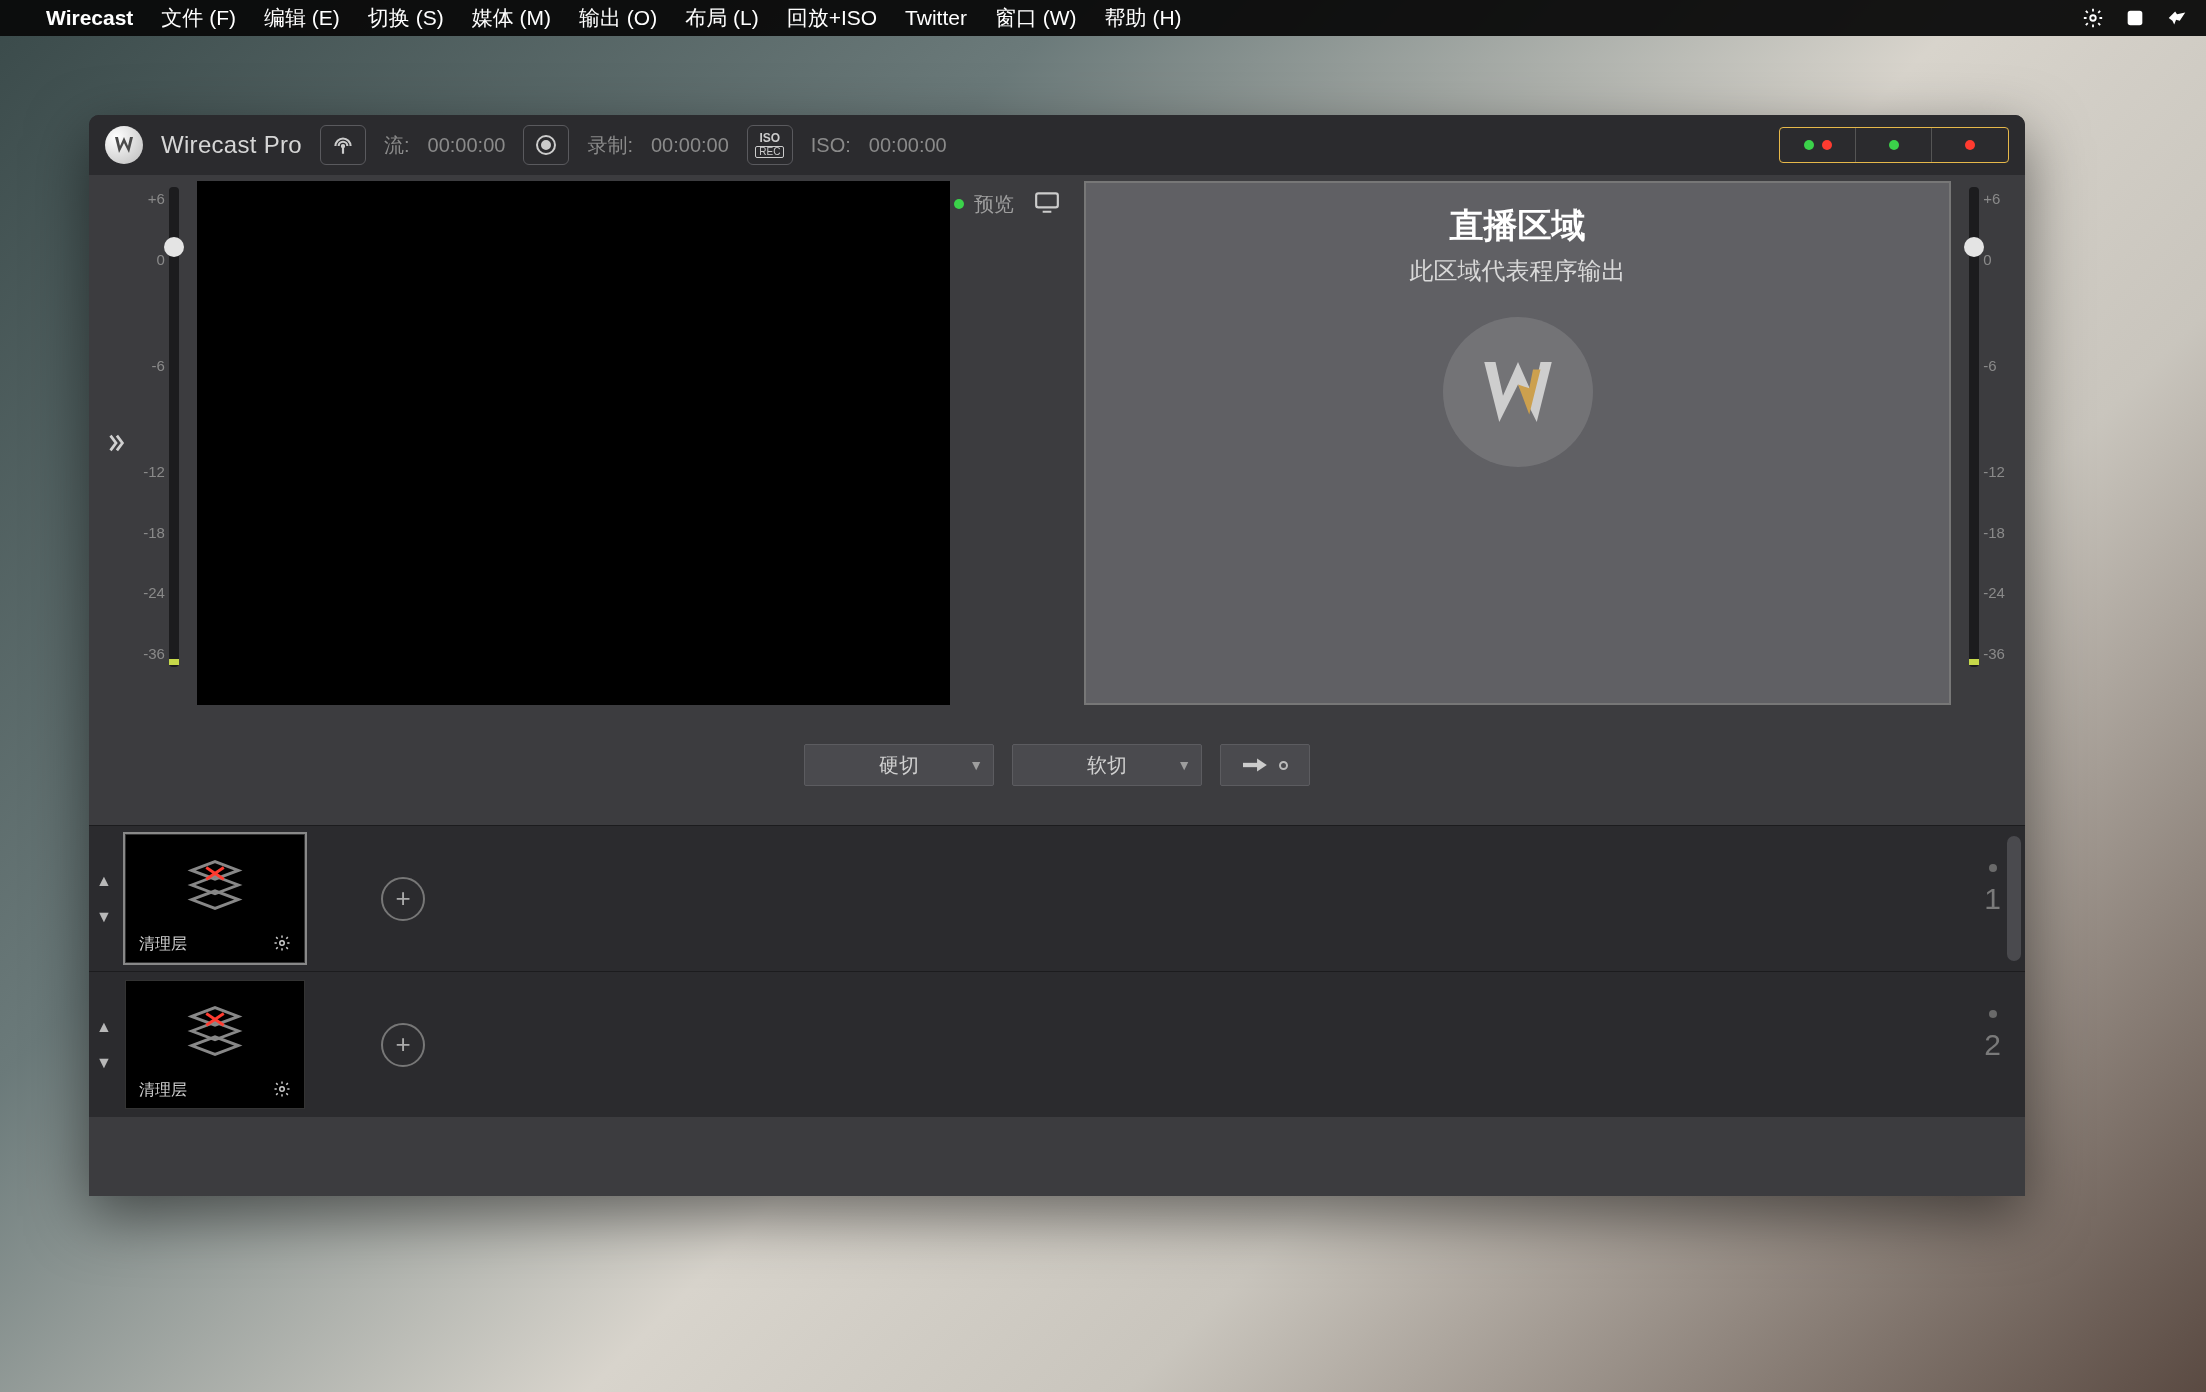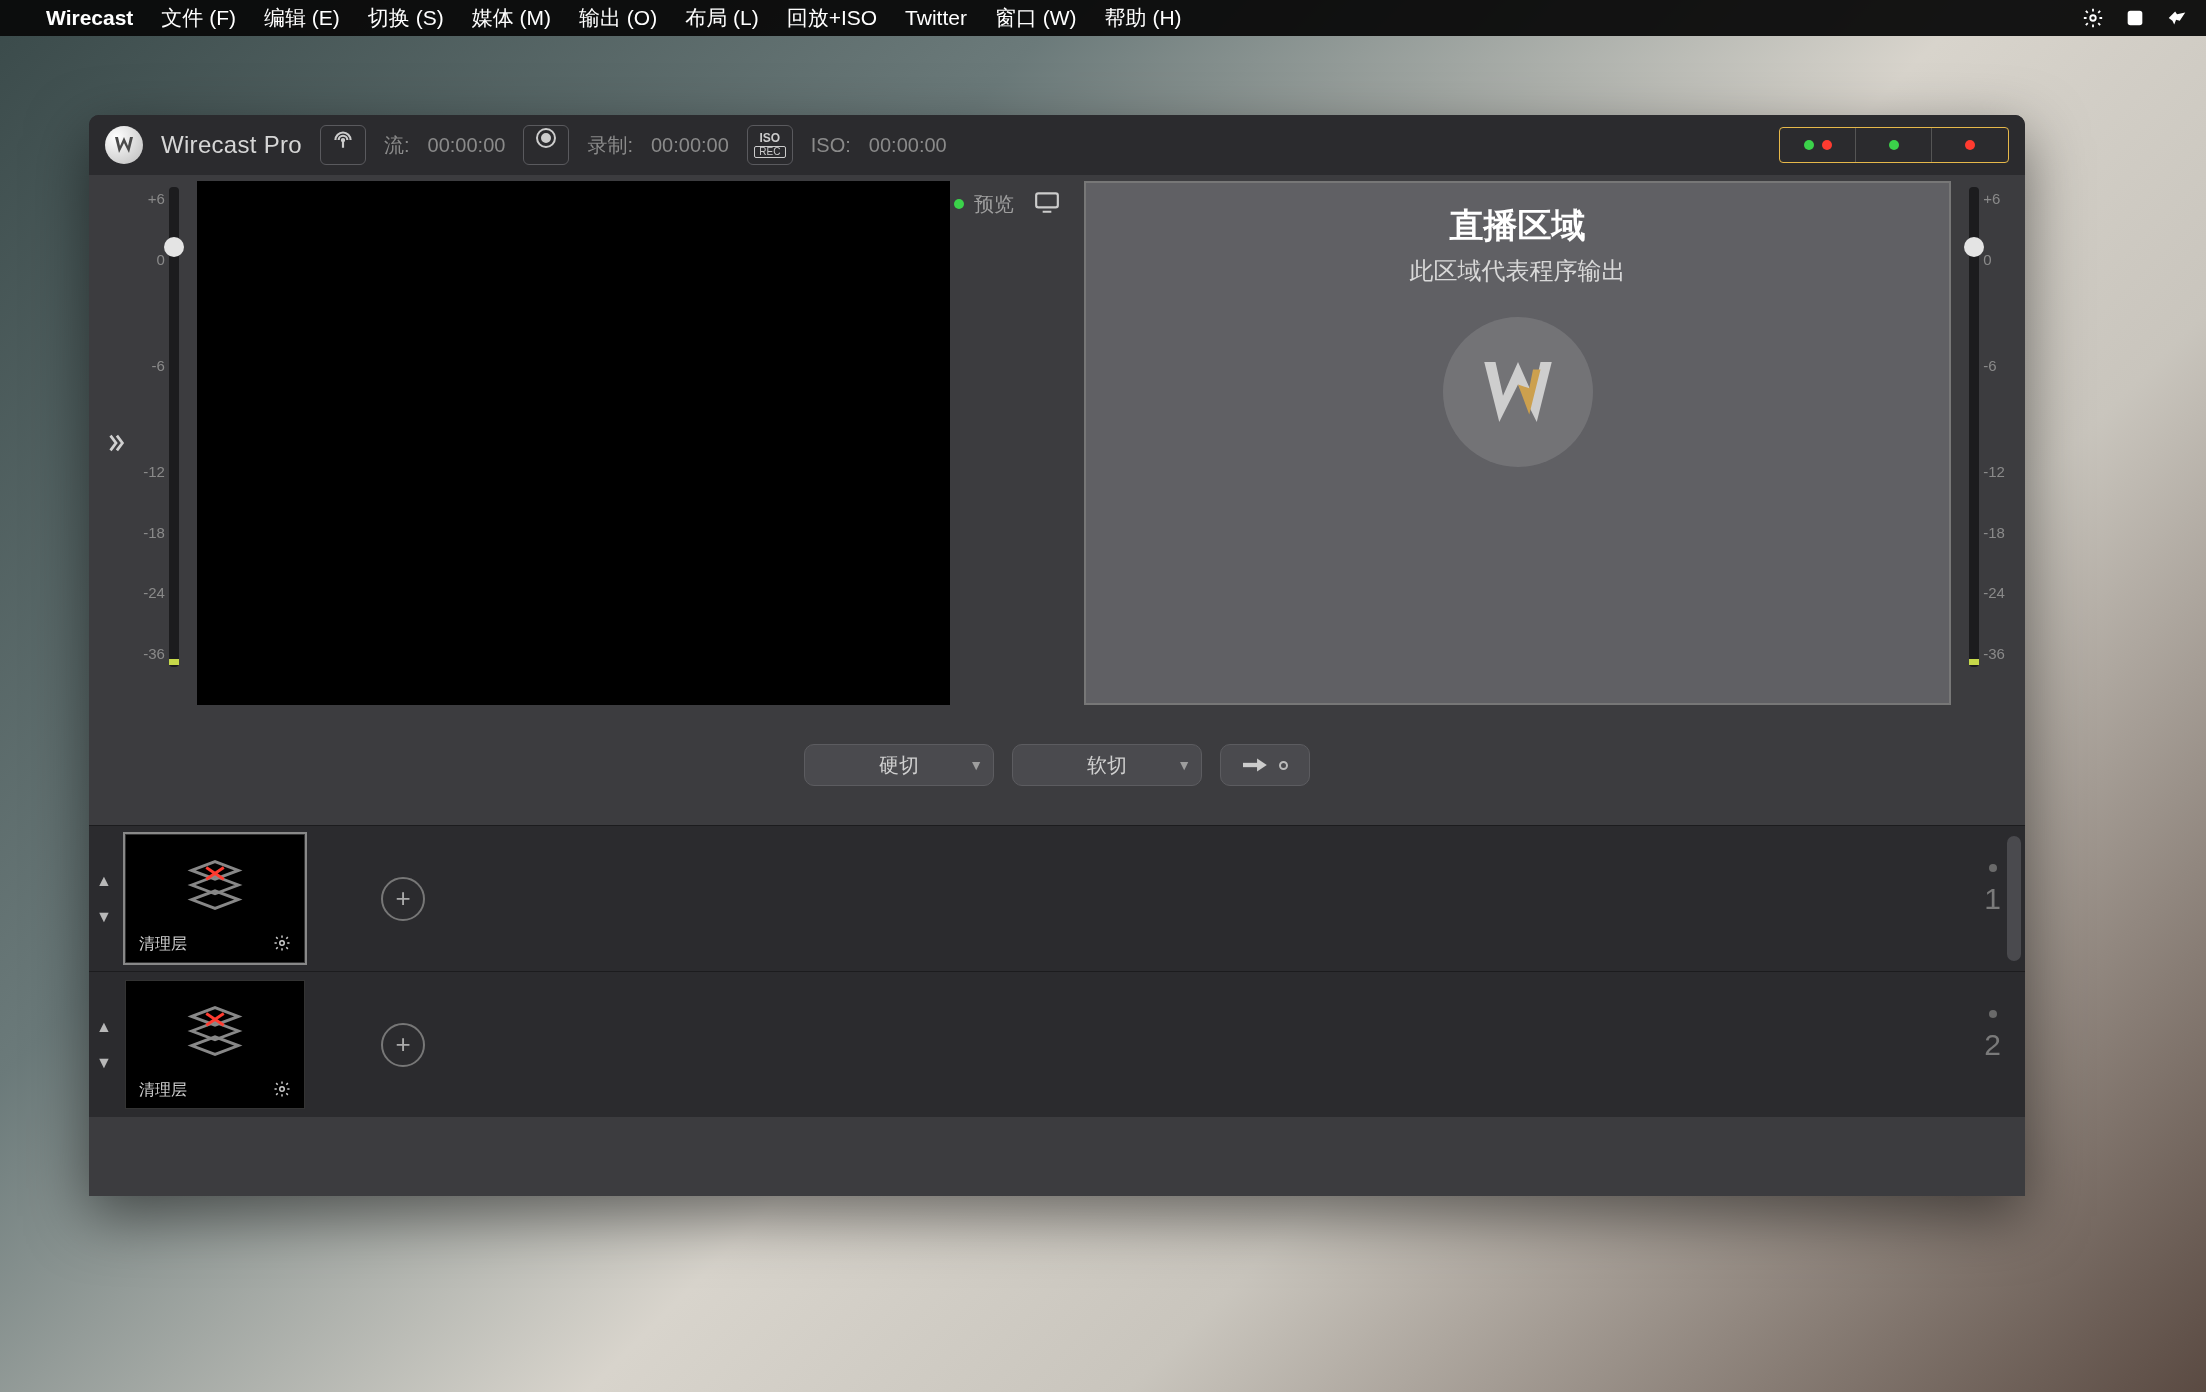--- a/index.html
+++ b/index.html
@@ -20,21 +20,21 @@
 .traffic { display:flex; gap:12px; padding-left:18px; }
 .traffic span { width:17px; height:17px; border-radius:50%; }
 .tl-close{background:#ff5f57;} .tl-min{background:#febc2e;} .tl-max{background:#28c840;}
 .wintitle { position:absolute; left:0; right:0; text-align:center; color:#d0d0d0; font-size:20px; pointer-events:none; }
 
 
 .toolbar { height:60px; background:#2b2b2e; display:flex; align-items:center; padding:0 16px; gap:18px; color:#9e9e9e; font-size:20px; }
 .wlogo { width:38px; height:38px; border-radius:50%; background:radial-gradient(circle at 30% 30%,#fff,#bbb); display:flex; align-items:center; justify-content:center; }
 .wlogo svg{width:24px;height:24px;}
 .brandtxt { color:#d6d6d6; font-size:24px; letter-spacing:.3px; }
-.tbbtn { height:40px; min-width:46px; border:1px solid #5a5a5e; border-radius:6px; display:flex; justify-content:center; background:transparent; color:#ccc; padding:0 8px; }
+.tbbtn { height:40px; min-width:46px; border:1px solid #5a5a5e; border-radius:6px; display:flex; align-items:center; justify-content:center; background:transparent; color:#ccc; padding:0 8px; }
 .tblabel { color:#8a8a8a; }
 .tbtime { color:#8a8a8a; font-variant-numeric:tabular-nums; }
 .toolbar .spacer { flex:1; }
 .statusbox { display:flex; border:1px solid #e6b84a; border-radius:4px; overflow:hidden; height:36px; }
 .statusbox .cell { width:76px; display:flex; align-items:center; justify-content:center; gap:8px; border-right:1px solid #555; }
 .statusbox .cell:last-child{border-right:none;}
 .dot{width:10px;height:10px;border-radius:50%;}
 .dg{background:#3bd24a;} .dr{background:#ff3b30;}
 
 
@@ -67,21 +67,21 @@
 .viewer-footer { height:46px; display:flex; align-items:center; gap:10px; color:#9e9e9e; font-size:20px; padding:0 4px; }
 .viewer-footer .sp {flex:1;}
 .mon-icon { width:26px; height:22px; }
 .footer-dot{width:10px;height:10px;border-radius:50%;}
 .dot-green{background:#3bd24a;} .dot-red{background:#ff3b30;}
 .monitor-btns{display:flex;gap:8px;}
 .mbtn{width:56px;height:36px;border:1px solid #e6b84a;border-radius:6px;display:flex;align-items:center;justify-content:center;color:#e6b84a;}
 
 
 .trans-row { height:120px; background:#3c3c3f; display:flex; align-items:center; justify-content:center; gap:18px; }
-.tbtn { height:42px; background:#4a4a4e; border:1px solid #5c5c60; border-radius:10px; color:#d0d0d0; font-size:20px; display:flex; align-items:center; justify-content:center; position:relative; }
+.tbtn { height:42px; background:#4a4a4e; border:1px solid #5c5c60; border-radius:2px; color:#d0d0d0; font-size:20px; display:flex; align-items:center; justify-content:center; position:relative; }
 .tbtn.wide{width:190px;}
 .tbtn .caret{position:absolute;right:10px;color:#9e9e9e;font-size:14px;}
 .gobtn{width:90px;}
 .gobtn svg{width:26px;height:14px;}
 .gocircle{width:9px;height:9px;border:2px solid #bbb;border-radius:50%;margin-left:10px;}
 
 
 .layers { background:#2b2b2e; }
 .layer-row { height:146px; border-top:1px solid #1c1c1e; display:flex; align-items:stretch; position:relative; }
 .arrows { width:30px; display:flex; flex-direction:column; align-items:center; justify-content:center; gap:18px; color:#b8b8b8; font-size:16px; background:#2b2b2e;}

